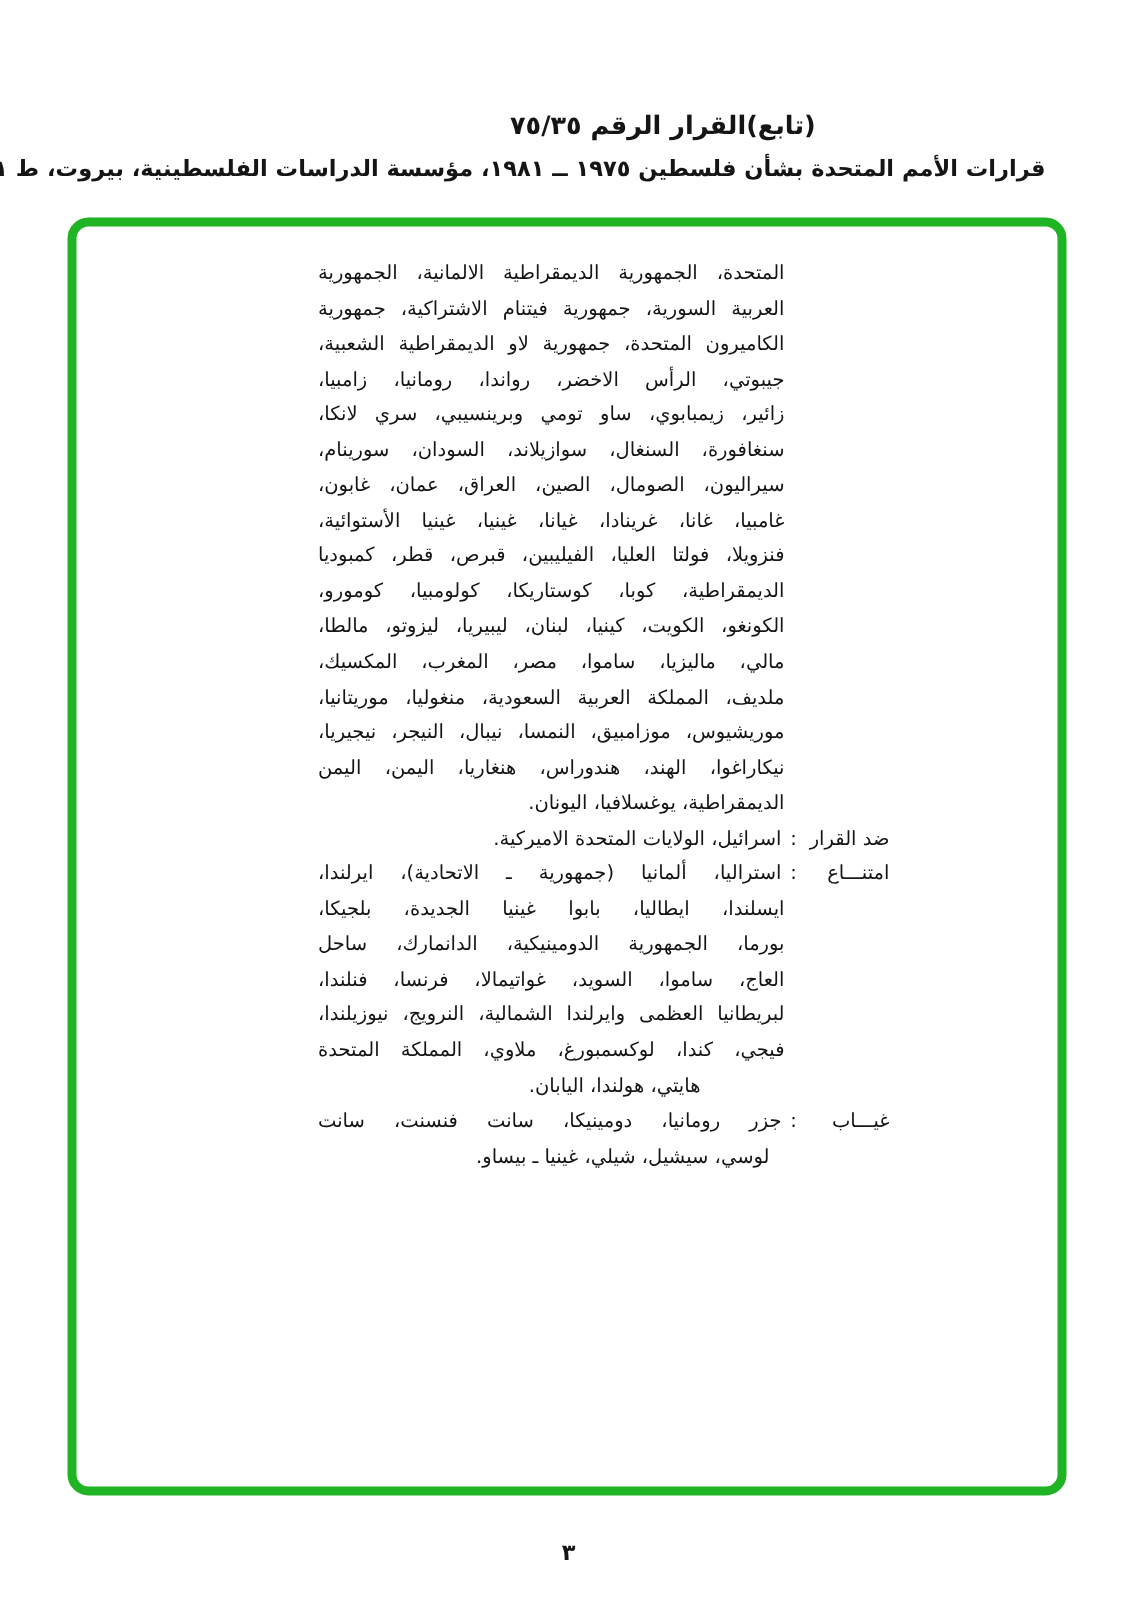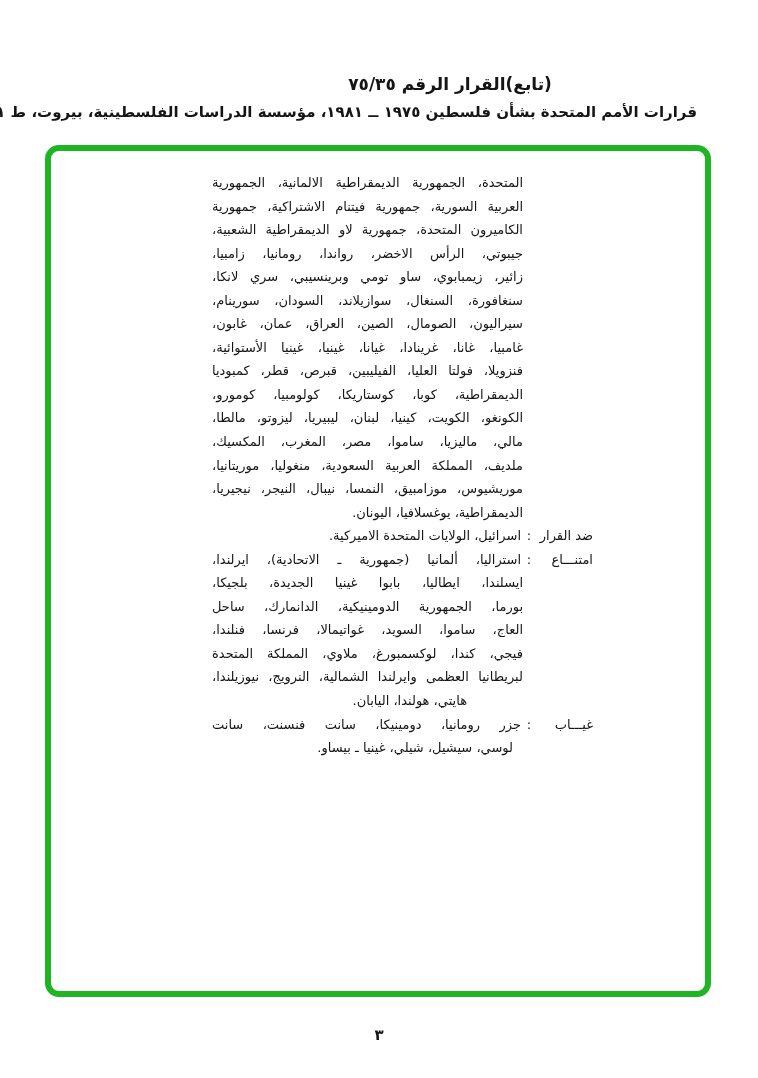--- a/index.html
+++ b/index.html
@@ -7,21 +7,21 @@
     position:relative;
     width:758px;height:1078px;
     margin:0 auto;
     background:var(--paper,#ffffff);
     font-family:"DejaVu Sans",sans-serif;
     color:var(--ink,#151515);
     overflow:hidden;
   }
   .title{
     position:absolute;top:74px;left:340px;width:220px;
-    direction:rtl;text-align:center;
+    direction:rtl;text-align:left;
     font-size:17px;font-weight:bold;white-space:nowrap;
   }
   .citation{
     position:absolute;top:103px;right:61px;
     direction:rtl;text-align:right;white-space:nowrap;
     font-size:15px;font-weight:bold;letter-spacing:0;
   }
   .frame{
     position:absolute;left:45px;top:145px;
     width:666px;height:852px;box-sizing:border-box;
@@ -75,38 +75,39 @@
     <div class="line">زائير، زيمبابوي، ساو تومي وبرينسيبي، سري لانكا،</div>
     <div class="line">سنغافورة، السنغال، سوازيلاند، السودان، سورينام،</div>
     <div class="line">سيراليون، الصومال، الصين، العراق، عمان، غابون،</div>
     <div class="line">غامبيا، غانا، غرينادا، غيانا، غينيا، غينيا الأستوائية،</div>
     <div class="line">فنزويلا، فولتا العليا، الفيليبين، قبرص، قطر، كمبوديا</div>
     <div class="line">الديمقراطية، كوبا، كوستاريكا، كولومبيا، كومورو،</div>
     <div class="line">الكونغو، الكويت، كينيا، لبنان، ليبيريا، ليزوتو، مالطا،</div>
     <div class="line">مالي، ماليزيا، ساموا، مصر، المغرب، المكسيك،</div>
     <div class="line">ملديف، المملكة العربية السعودية، منغوليا، موريتانيا،</div>
     <div class="line">موريشيوس، موزامبيق، النمسا، نيبال، النيجر، نيجيريا،</div>
+    <div class="line">نيكاراغوا، الهند، هندوراس، هنغاريا، اليمن، اليمن</div>
     <div class="line end">الديمقراطية، يوغسلافيا، اليونان.</div>
 
     <div class="row">
       <span class="label">ضد القرار</span>
       <span class="sep">:</span>
       <span class="text end">اسرائيل، الولايات المتحدة الاميركية.</span>
     </div>
 
     <div class="row">
       <span class="label">امتنـــاع</span>
       <span class="sep">:</span>
       <span class="text">استراليا، ألمانيا (جمهورية ـ الاتحادية)، ايرلندا،</span>
     </div>
     <div class="line">ايسلندا، ايطاليا، بابوا غينيا الجديدة، بلجيكا،</div>
     <div class="line">بورما، الجمهورية الدومينيكية، الدانمارك، ساحل</div>
     <div class="line">العاج، ساموا، السويد، غواتيمالا، فرنسا، فنلندا،</div>
+    <div class="line">لبريطانيا العظمى وايرلندا الشمالية، النرويج، نيوزيلندا،</div>
     <div class="line">فيجي، كندا، لوكسمبورغ، ملاوي، المملكة المتحدة</div>
-    <div class="line">لبريطانيا العظمى وايرلندا الشمالية، النرويج، نيوزيلندا،</div>
     <div class="line end pullin-a">هايتي، هولندا، اليابان.</div>
 
     <div class="row">
       <span class="label">غيـــاب</span>
       <span class="sep">:</span>
       <span class="text">جزر رومانيا، دومينيكا، سانت فنسنت، سانت</span>
     </div>
     <div class="line end pullin-b">لوسي، سيشيل، شيلي، غينيا ـ بيساو.</div>
 
   </div>

